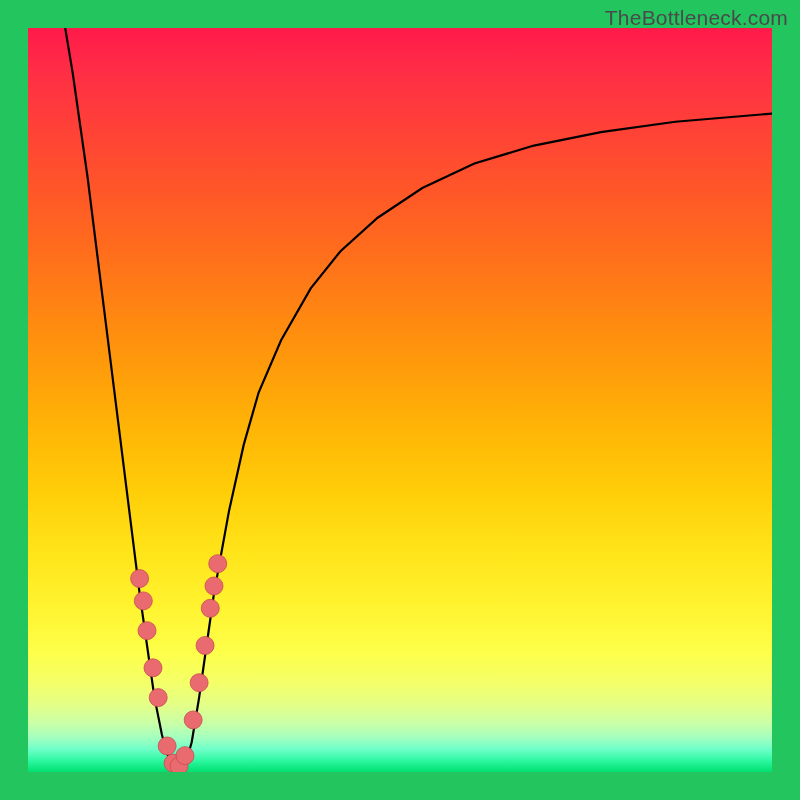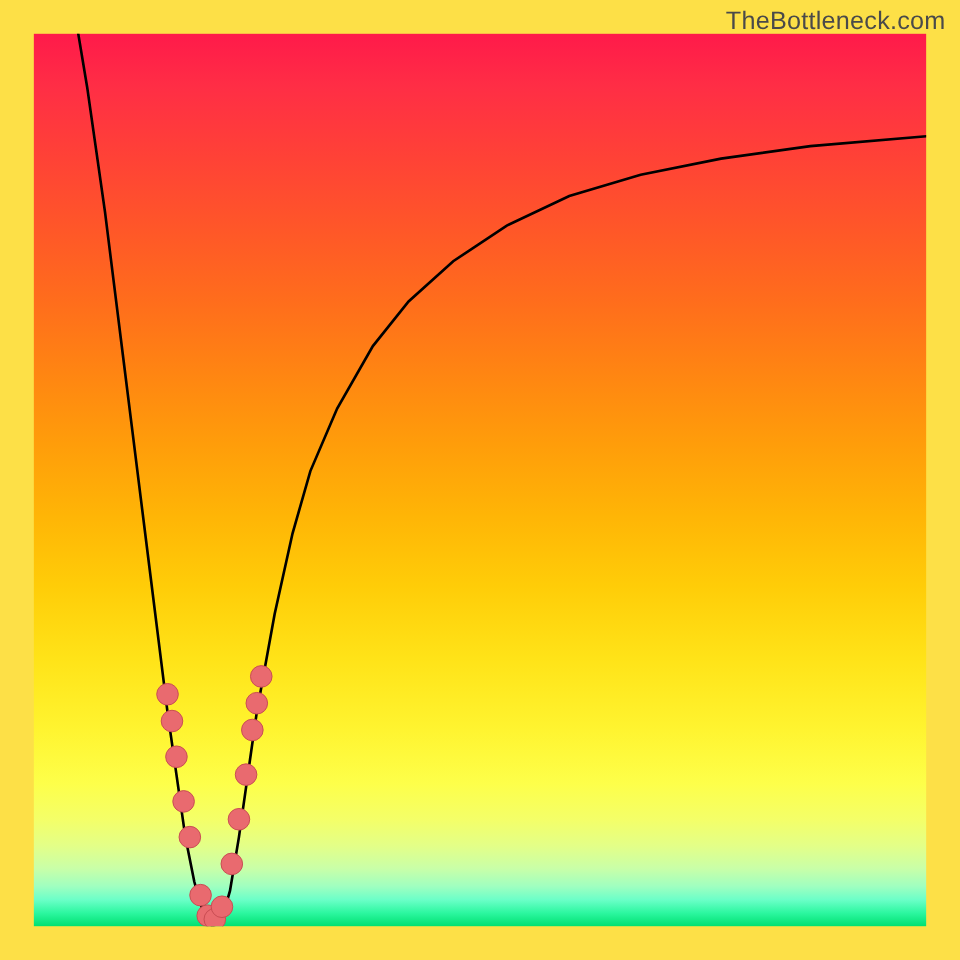--- a/index.html
+++ b/index.html
@@ -9,21 +9,21 @@
     height: 800px;
     overflow: hidden;
     background: #000;
     font-family: Arial, Helvetica, sans-serif;
   }
   .frame {
     position: absolute;
     top: 0; left: 0;
     width: 800px;
     height: 800px;
-    background: #fde047;
+    background: #22c55e;
   }
   .plot-area {
     position: absolute;
     top: 28px;
     left: 28px;
     width: 744px;
     height: 744px;
     overflow: hidden;
   }
   .gradient-bg {

